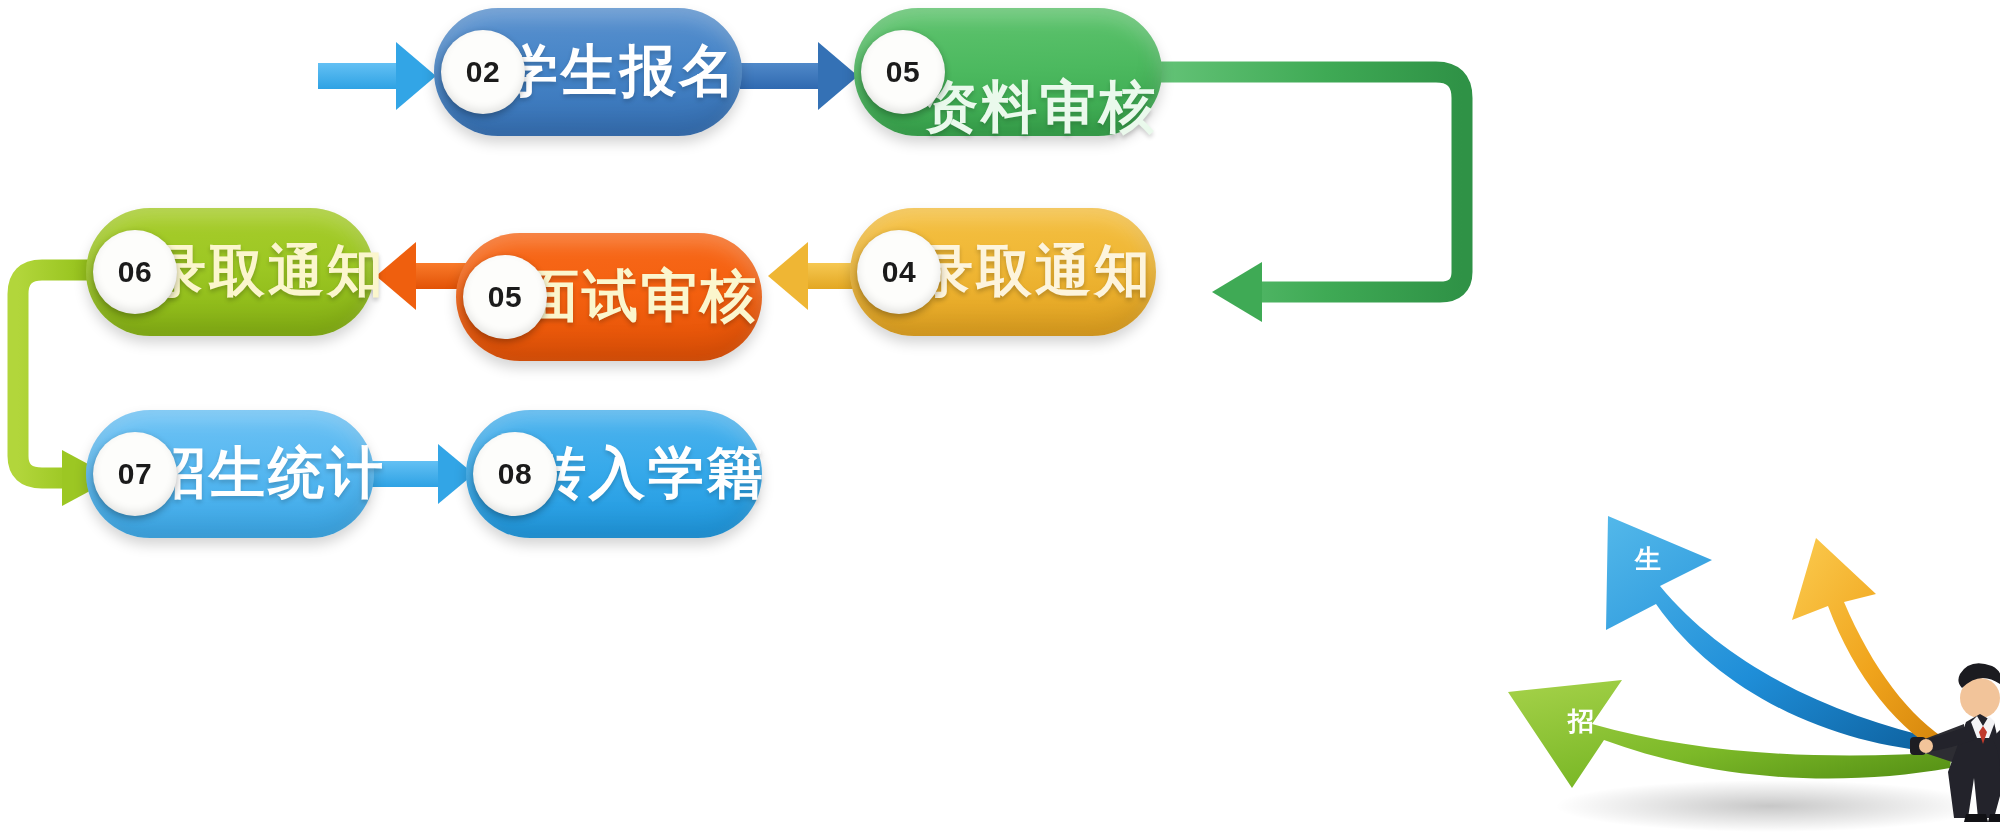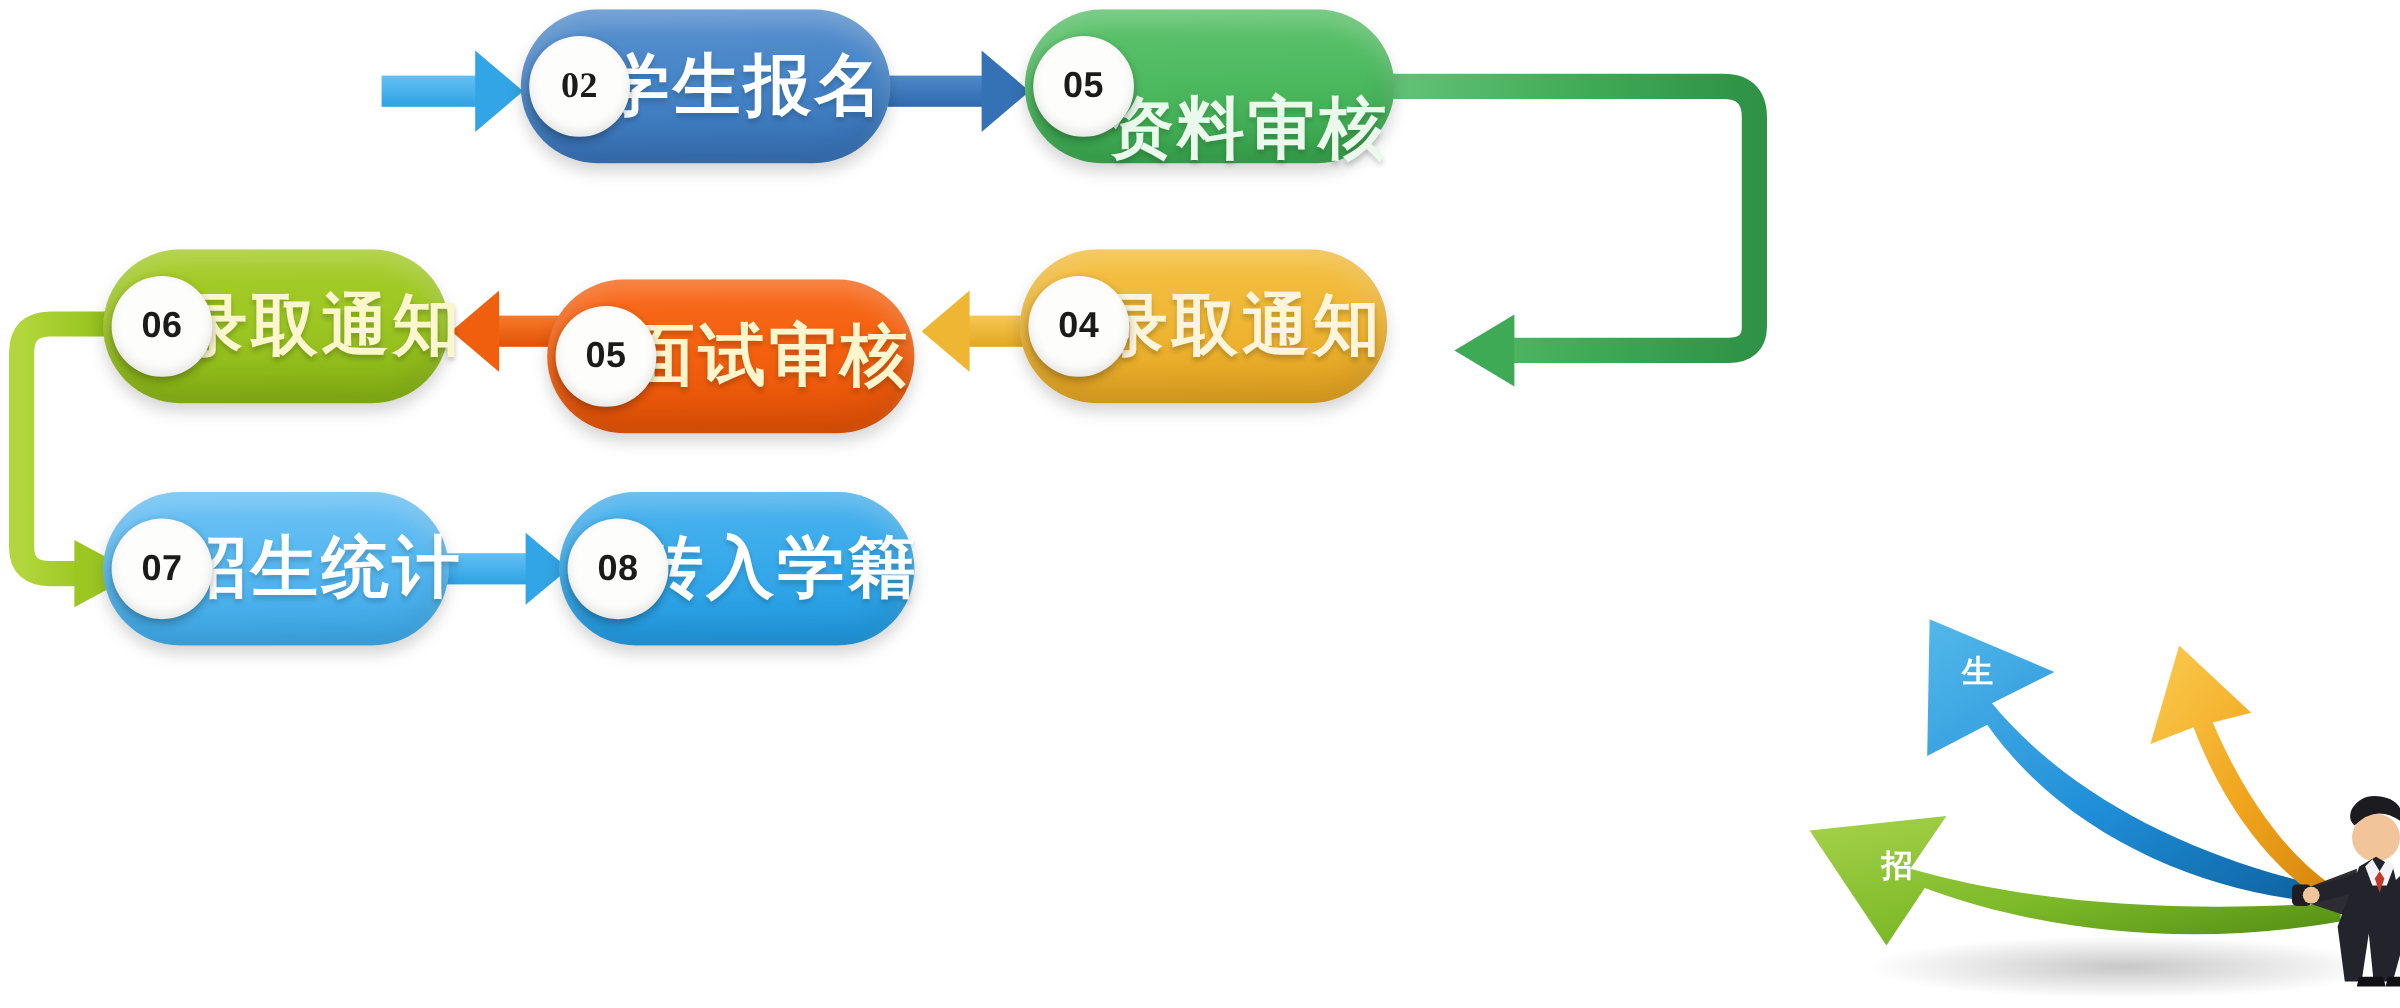--- a/index.html
+++ b/index.html
@@ -32,21 +32,21 @@
 
   
   .r1 { height:128px; top:8px;  }
   .r2 { height:128px; top:208px;}
   .r3 { height:128px; top:410px;}
   .r1 .badge,.r2 .badge,.r3 .badge { width:84px; height:84px; font-size:30px; }
   .r1 .ptext,.r2 .ptext,.r3 .ptext { font-size:56px; }
 
   
   .c-lightblue { background:linear-gradient(178deg,#6ec3f5 0%,#56b7f0 48%,#3aa8e8 100%); }
-  .c-midblue   { background:linear-gradient(178deg,#5b92cf 0%,#4584c7 48%,#356fb3 100%);font-family:Liberation Serif, serif; }
+  .c-midblue   { background:linear-gradient(178deg,#5b92cf 0%,#4584c7 48%,#356fb3 100%); }
   .c-green     { background:linear-gradient(178deg,#60c46f 0%,#4cb95f 48%,#36a44b 100%); }
   .c-lime      { background:linear-gradient(178deg,#a8cd2b 0%,#9cc723 48%,#85b113 100%); }
   .c-orange    { background:linear-gradient(178deg,#f86a1c 0%,#f4600f 48%,#e05006 100%);margin-top:25px; }
   .c-amber     { background:linear-gradient(178deg,#f5c143 0%,#efb634 48%,#e0a01e 100%); }
   .c-blue2     { background:linear-gradient(178deg,#4fb4ee 0%,#36a9ea 48%,#1e97de 100%); }
 
   .t-white { color:#ffffff; text-shadow:0 3px 4px rgba(0,0,0,.17); }
   .t-mint  { color:#eaf9ec; text-shadow:0 3px 4px rgba(0,0,0,.17);margin-top:36px; }
   .t-cream { color:#fbf6cd; text-shadow:0 3px 4px rgba(0,0,0,.20); }
   .t-ivory { color:#fdf4dc; text-shadow:0 3px 4px rgba(0,0,0,.20); }

